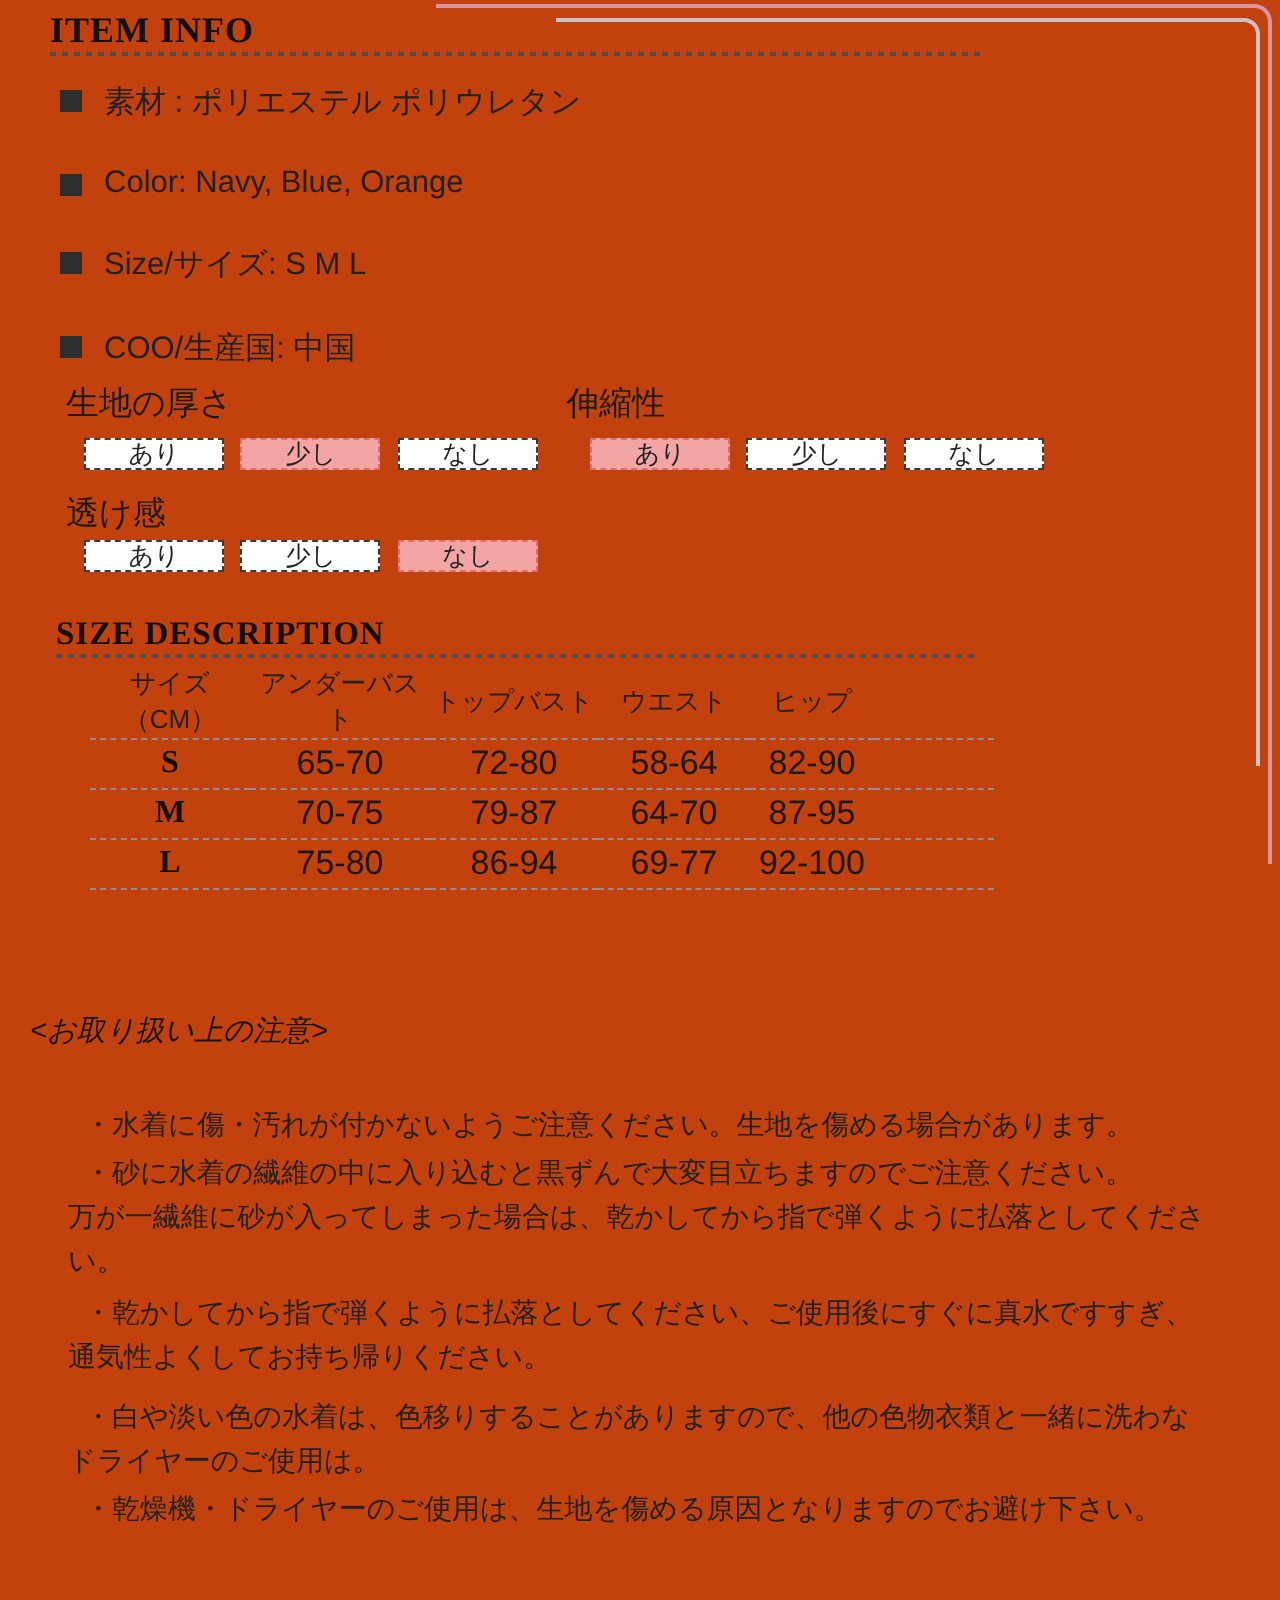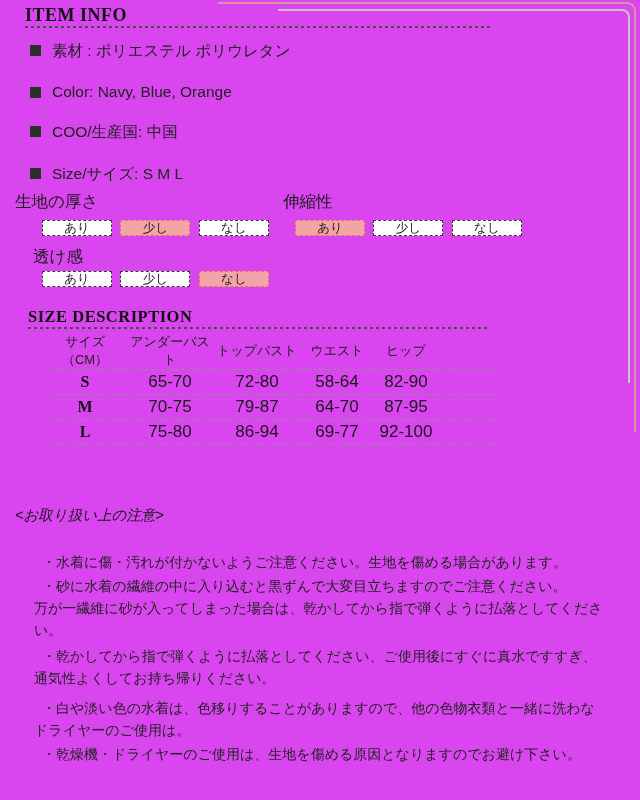--- a/index.html
+++ b/index.html
@@ -1,17 +1,17 @@
 <!DOCTYPE html>
 <html lang="ja"><head>
 <meta charset="utf-8">
 <style>
   html,body{margin:0;padding:0;background:#fff;}
   .page{
-    position:relative;width:640px;height:800px;background:#d946ef;
+    position:relative;width:640px;height:800px;background:#c2410c;
     font-family:"Liberation Sans","DejaVu Sans",sans-serif;
     color:#1f1f1f;overflow:hidden;
   }
   
   .decor-outer{
     position:absolute;left:218px;top:2px;width:416px;height:428px;
     border-top:2px solid #d795a1;border-right:2px solid #d795a1;
     border-top-right-radius:9px;pointer-events:none;
   }
   .decor-inner{
@@ -28,21 +28,21 @@
     position:absolute;height:2px;
     background:repeating-linear-gradient(90deg,#4d4d4d 0 3px,transparent 3px 6px);
   }
   #dash-item-info{left:25px;top:26px;width:468px;}
   
   .bullets{position:absolute;left:30px;top:41px;}
   .bullet{display:flex;align-items:flex-start;margin-bottom:21px;font-size:15.5px;color:#222;}
   .sq{width:11px;height:11px;background:#2e2e2e;margin:4px 11px 0 0;flex:0 0 auto;}
   
   .attr-label{position:absolute;font-size:16.5px;color:#1c1c1c;}
-  #lbl-thickness{left:15px;top:191px;}
+  #lbl-thickness{left:33px;top:191px;}
   #lbl-stretch{left:283px;top:191px;}
   #lbl-sheer{left:33px;top:246px;}
   .opt-row{position:absolute;white-space:nowrap;}
   #row-thickness{left:42px;top:218px;}
   #row-stretch{left:295px;top:218px;}
   #row-sheer{left:42px;top:269px;}
   .opt{
     display:inline-block;width:68px;height:14px;line-height:14px;
     border:1.5px dashed #3a3a3a;margin-right:4px;text-align:center;
     font-size:12.5px;color:#222;background:#fff;
@@ -90,25 +90,25 @@
     <div class="bullet">
       <span class="sq"></span>
       <span>素材 : ポリエステル ポリウレタン</span>
     </div>
     <div class="bullet">
       <span class="sq"></span>
       <span>Color: Navy, Blue, Orange</span>
     </div>
     <div class="bullet">
       <span class="sq"></span>
+      <span>Size/サイズ: S M L</span>
+    </div>
+    <div class="bullet">
+      <span class="sq"></span>
       <span>COO/生産国: 中国</span>
-    </div>
-    <div class="bullet">
-      <span class="sq"></span>
-      <span>Size/サイズ: S M L</span>
     </div>
   </div>
 
   <div id="lbl-thickness" class="attr-label">生地の厚さ</div>
   <div id="row-thickness" class="opt-row">
     <span class="opt">あり</span>
     <span class="opt sel">少し</span>
     <span class="opt">なし</span>
   </div>
 

